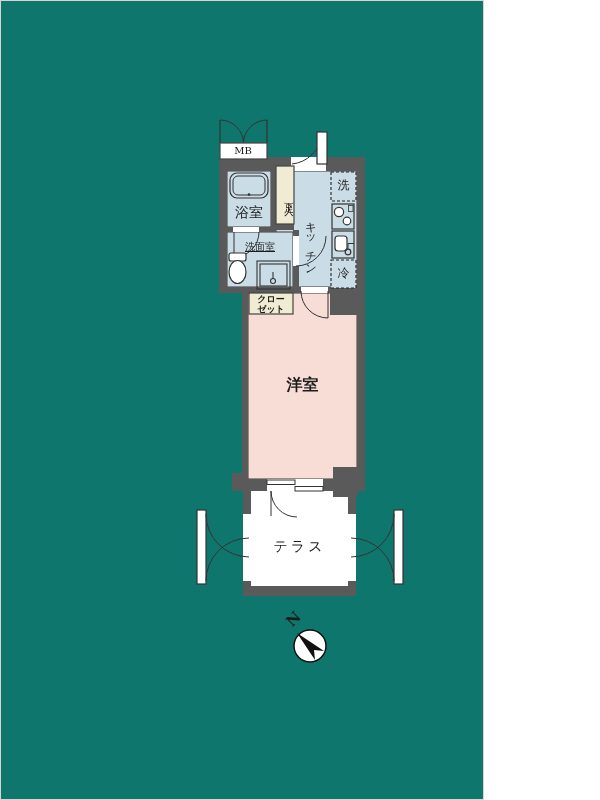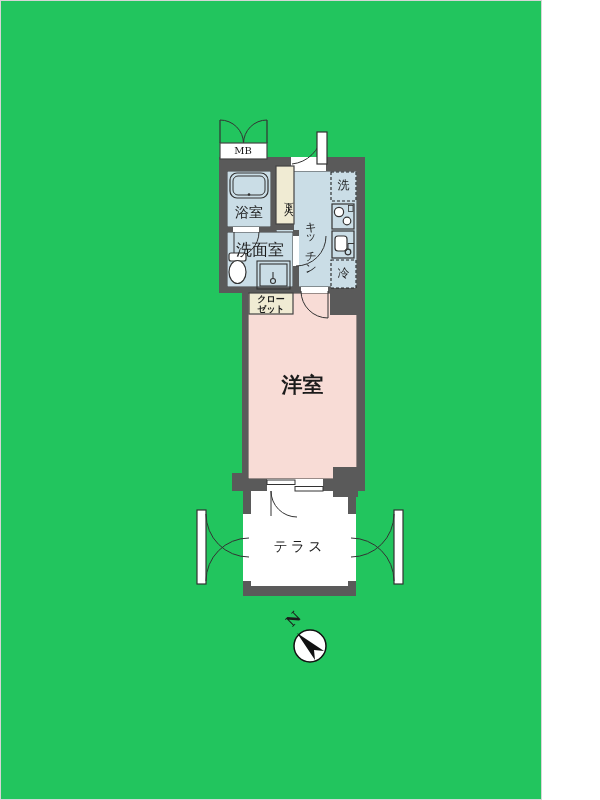--- a/index.html
+++ b/index.html
@@ -4,36 +4,36 @@
 <style>
   :root{
     --wall:#5a5a5a;
     --wet:#cadde6;
     --living:#f8dcd6;
     --storage:#f0ebd3;
     --line:#333333;
     --ink:#1b1b1b;
   }
   html,body{margin:0;padding:0;background:#fff;}
-  .page{position:relative;width:542px;height:800px;background:#22c55e;overflow:hidden;
+  .page{position:relative;width:484px;height:800px;background:#0f766e;overflow:hidden;
         font-family:"DejaVu Serif","Liberation Serif",serif;color:var(--ink);}
   .frame{position:absolute;inset:0;border:1px solid #d6d6d6;pointer-events:none;}
   svg{position:absolute;left:0;top:0;}
   .lbl{position:absolute;text-align:center;color:var(--ink);line-height:1.15;}
   .v{writing-mode:vertical-rl;text-orientation:upright;text-align:center;}
   .lbl-mb{left:219px;top:145px;width:48px;font-size:10px;}
   .lbl-bath{left:227px;top:204px;width:44px;font-size:14px;}
   .lbl-shoe{left:277px;top:174px;width:17px;height:48px;font-size:9.5px;letter-spacing:2px;}
   .lbl-kitchen{left:300px;top:212px;width:17px;height:60px;font-size:11.5px;letter-spacing:1px;}
   .lbl-washer{left:331px;top:179px;width:25px;font-size:12px;}
   .lbl-fridge{left:331px;top:267px;width:25px;font-size:12px;}
-  .lbl-washroom{left:227px;top:241px;width:66px;font-size:16px;}
+  .lbl-washroom{left:227px;top:241px;width:66px;font-size:10px;text-decoration:underline;}
   .lbl-closet{left:249px;top:295px;width:44px;font-size:9px;line-height:9.5px;font-weight:bold;}
   .lbl-room{left:248px;top:372px;width:109px;}
-  .lbl-room .nm{font-size:21px;line-height:25px;font-weight:bold;}
+  .lbl-room .nm{font-size:16px;line-height:25px;font-weight:bold;}
   .lbl-room .sz{font-size:23px;line-height:29px;font-weight:bold;}
   .lbl-terrace{left:251px;top:538px;width:97px;font-size:14px;letter-spacing:3px;}
   .lbl-north{left:285px;top:611px;width:18px;font-size:15px;font-weight:bold;transform:rotate(-45deg);}
 </style>
 </head>
 <body>
 
 <div class="page">
   <svg width="600" height="800" viewBox="0 0 600 800">
 

